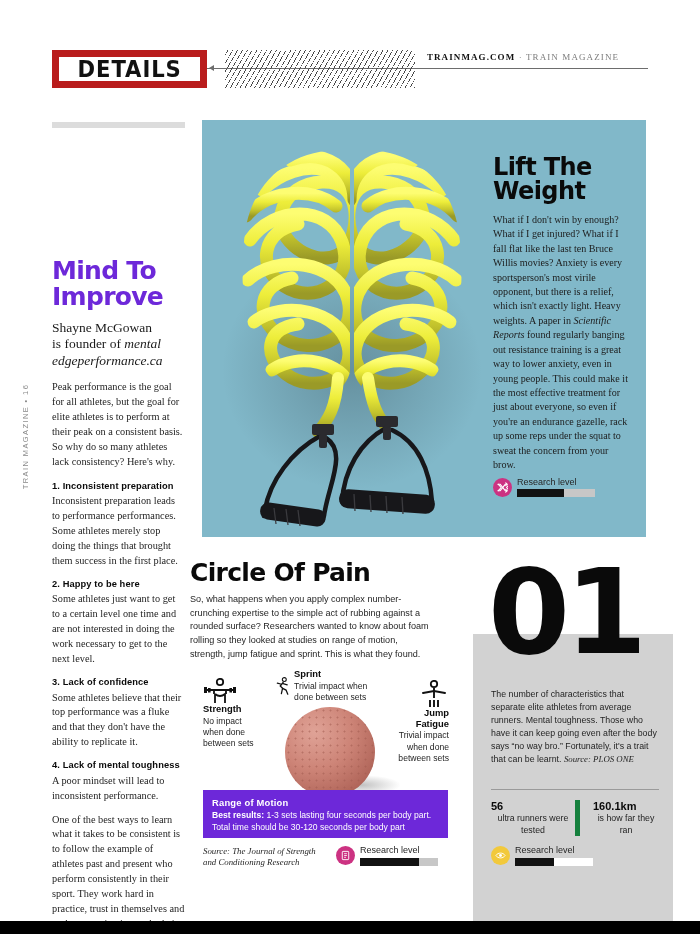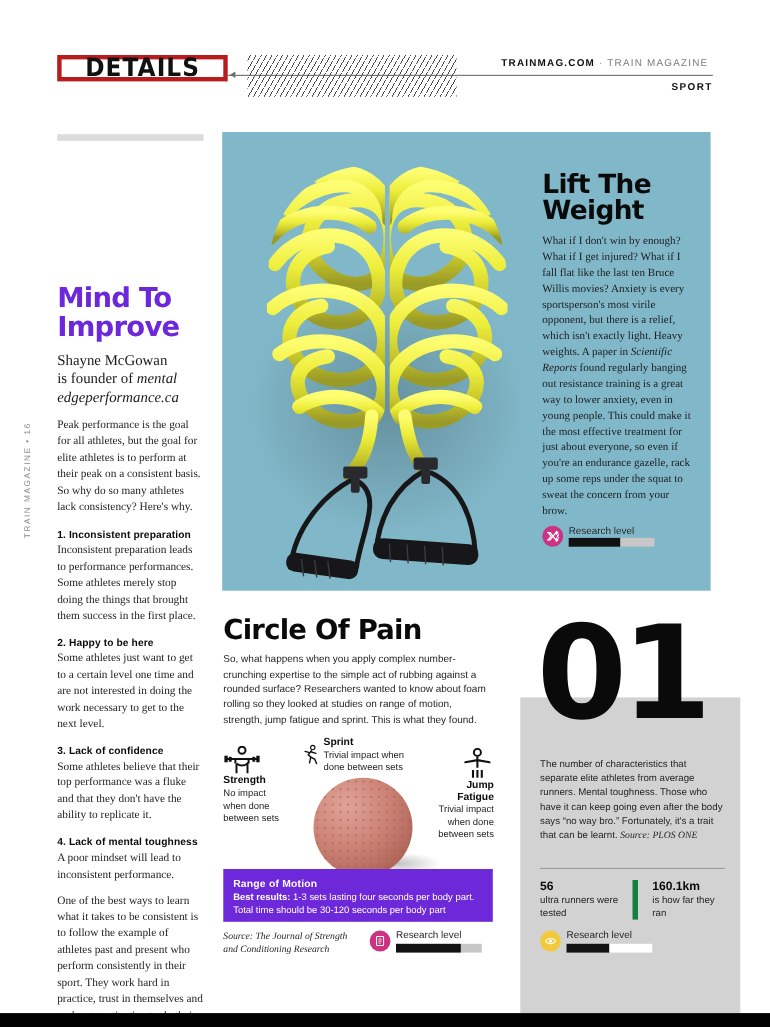--- a/index.html
+++ b/index.html
@@ -12,22 +12,22 @@
     position: relative;
     overflow: hidden;
   }
 
   .page { position: absolute; inset: 0; }
 
   
   .details-box {
     position: absolute;
     left: 52px; top: 50px;
-    width: 155px; height: 24px;
-    border: 4px solid #b91c1c;
+    width: 155px; height: 38px;
+    border: 7px solid #b91c1c;
     display: flex; align-items: center; justify-content: center;
   }
   .details-box span {
     font-family: "DejaVu Sans", sans-serif;
     font-weight: bold;
     font-size: 23px;
     letter-spacing: 1px;
     color: #111;
     transform: scaleX(0.92);
   }
@@ -50,25 +50,26 @@
   .hatch {
     position: absolute;
     left: 225px; top: 50px;
     width: 190px; height: 38px;
     background-image: repeating-linear-gradient(
       -60deg, #4a4a4a 0px, #4a4a4a 0.7px, transparent 0.7px, transparent 4.2px);
   }
 
   .masthead {
     position: absolute;
-    left: 376px; top: 52px;
+    left: 389px; top: 52px;
     width: 268px;
-    text-align: right;
+    text-align: center;
     font-size: 9px;
     letter-spacing: 1.1px;
+    font-family: Liberation Serif, serif;
   }
   .masthead .dotcom { font-weight: bold; color: #111; }
   .masthead .magname { color: #7c7c7c; }
   .sport {
     position: absolute;
     left: 380px; top: 74px;
     width: 268px;
     text-align: right;
     font-size: 9px;
     font-weight: bold;
@@ -203,21 +204,21 @@
     width: 78px;
     display: flex;
   }
   .bar .fill { background: #121212; }
   .bar .rest { background: #c7c7c7; flex: 1; }
   .bar.light .rest { background: #ffffff; }
 
   
   .cop {
     position: absolute;
-    left: 203px; top: 560px;
+    left: 190px; top: 560px;
     width: 243px;
   }
   .cop-head {
     font-family: "DejaVu Sans", sans-serif;
     font-weight: bold;
     font-size: 25px;
     letter-spacing: -0.7px;
     color: #0a0a0a;
     line-height: 1;
   }
@@ -364,20 +365,21 @@
   .stat-num {
     font-weight: bold;
     font-size: 11px;
     color: #0a0a0a;
     margin-bottom: 1px;
   }
   .stat-desc {
     font-size: 8.8px;
     line-height: 1.32;
     color: #242424;
+    text-align: center;
   }
   .grey-research {
     position: absolute;
     left: 491px; top: 846px;
     width: 120px;
   }
 
   
   .footer-bar {
     position: absolute;
@@ -394,21 +396,20 @@
   <div class="details-box">
     <span>DETAILS</span>
   </div>
   <div class="arrow-head"></div>
   <div class="arrow-line"></div>
   <div class="hatch"></div>
 
   <div class="masthead">
     <span class="dotcom">TRAINMAG.COM</span><span class="magname"> · </span><span class="magname">TRAIN MAGAZINE</span>
   </div>
-  <div class="sport">SPORT</div>
 
   <div class="side-label">TRAIN MAGAZINE • 16</div>
 
   <div class="left-rule"></div>
 
   <div class="left-col">
     <div class="head-black">Mind To Improve</div>
     <div class="byline">
       <span>Shayne McGowan</span><br>
       <span>is founder of </span><i>mental</i><br>

